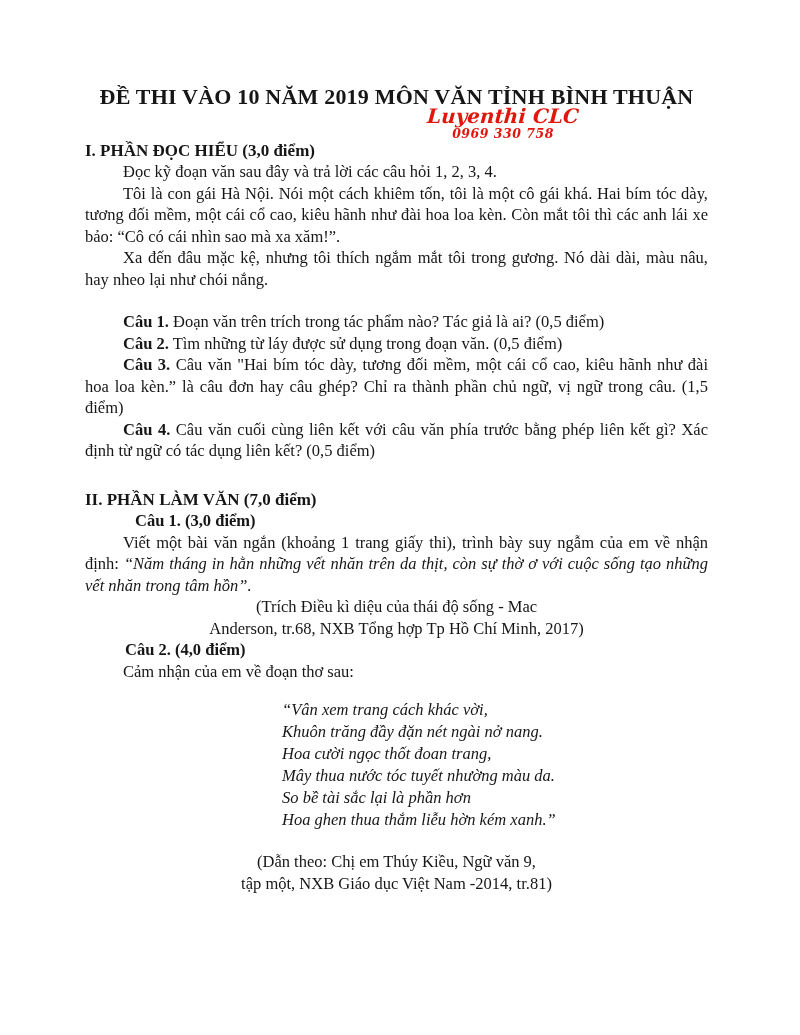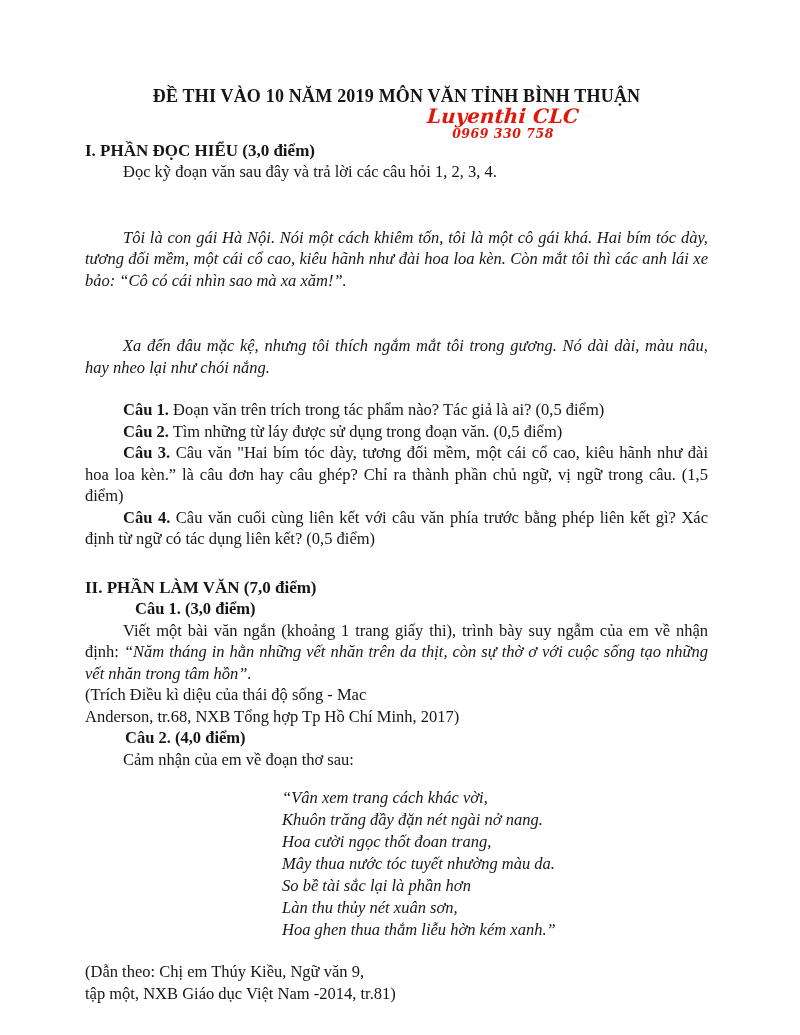--- a/index.html
+++ b/index.html
@@ -10,21 +10,21 @@
     font-family:"Liberation Serif","DejaVu Serif",serif;
     color:#161616;
     font-size:16.5px;
     line-height:21.5px;
     overflow:hidden;
   }
   .content{padding:86px 92px 0 85px;}
   .doc-title{
     text-align:center;
     font-weight:bold;
-    font-size:18px;
+    font-size:22px;
     letter-spacing:.2px;
     white-space:nowrap;
   }
   .logo{
     position:absolute;
     left:418px;top:106px;width:170px;
     text-align:center;
     line-height:1;
   }
   .logo-name{
@@ -38,26 +38,26 @@
     font-style:italic;font-weight:bold;
     font-size:12.5px;
     margin-top:2px;
     letter-spacing:.5px;
   }
   .h1{font-weight:bold;font-size:17px;}
   .h1.first{margin-top:32px;}
   .h1.second{margin-top:27px;}
   p{margin:0;}
   .ind{text-indent:38px;}
-  .it{font-style:italic;margin-top:44px;}
+  .it{}
   .just{text-align:justify;}
   .qblock{margin-top:21px;}
   .sub1{font-weight:bold;padding-left:50px;}
   .sub2{font-weight:bold;padding-left:40px;}
-  .right{text-align:left;}
+  .right{text-align:center;}
   .poem{
     margin:17px 0 0 197px;
     font-style:italic;
     line-height:22px;
   }
   .cite2{margin-top:20px;}
 </style>
 </head>
 <body>
 
@@ -98,21 +98,20 @@
     <div class="sub2">Câu 2. (4,0 điểm)</div>
 
     <p class="ind">Cảm nhận của em về đoạn thơ sau:</p>
 
     <div class="poem">
       <div>“Vân xem trang cách khác vời,</div>
       <div>Khuôn trăng đầy đặn nét ngài nở nang.</div>
       <div>Hoa cười ngọc thốt đoan trang,</div>
       <div>Mây thua nước tóc tuyết nhường màu da.</div>
       <div>So bề tài sắc lại là phần hơn</div>
-      <div>Làn thu thủy nét xuân sơn,</div>
       <div>Hoa ghen thua thắm liễu hờn kém xanh.”</div>
     </div>
 
     <div class="right cite2">(Dẫn theo: Chị em Thúy Kiều, Ngữ văn 9,</div>
     <div class="right">tập một, NXB Giáo dục Việt Nam -2014, tr.81)</div>
 
   </div>
 </div>
 
 </body></html>

